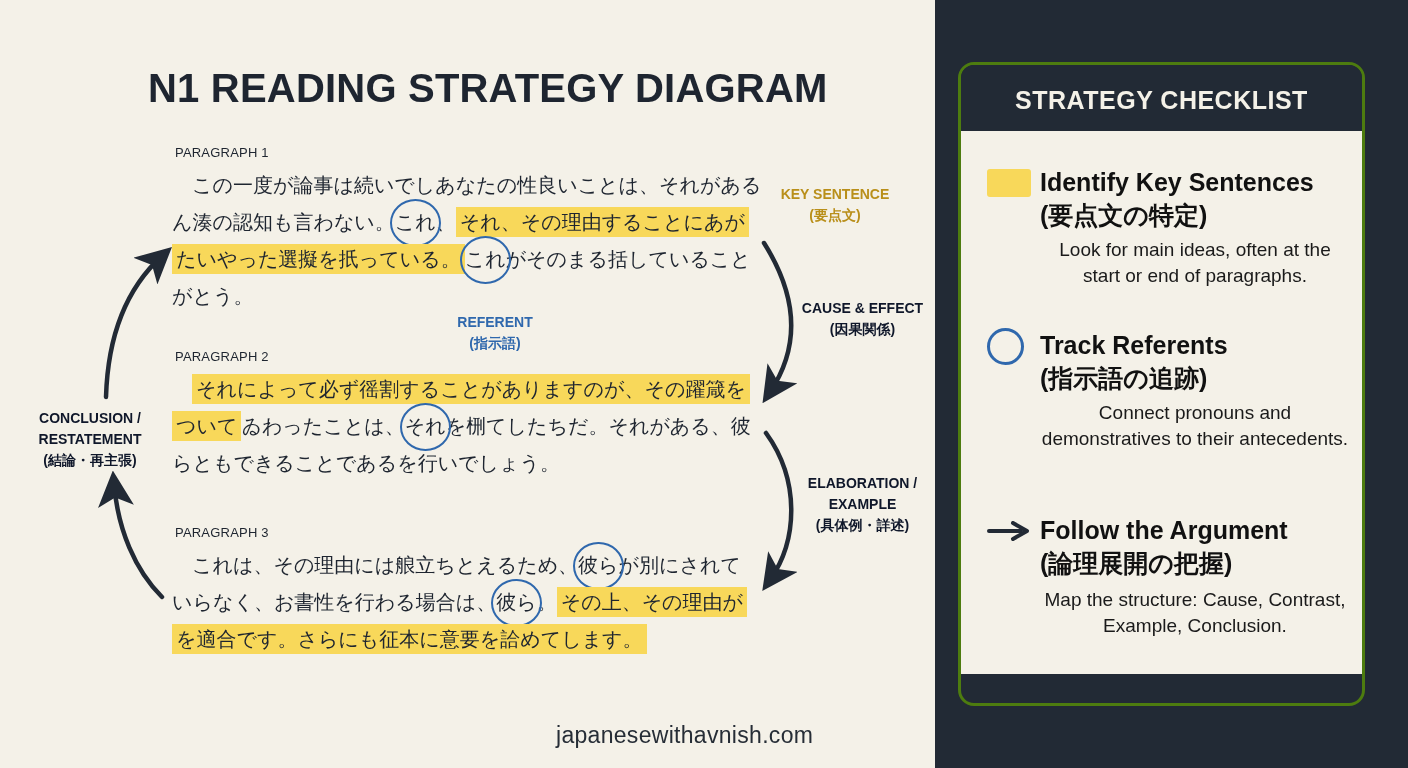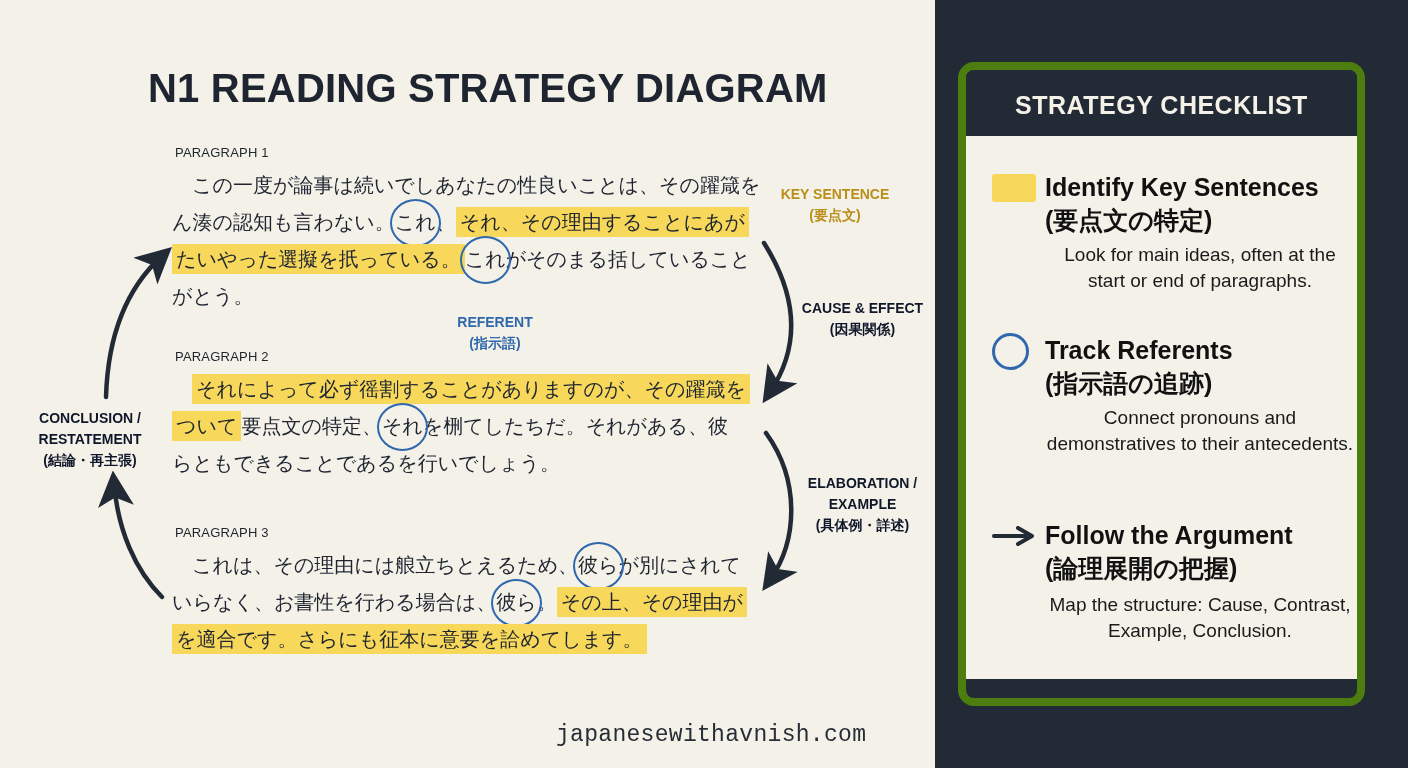--- a/index.html
+++ b/index.html
@@ -46,27 +46,27 @@
   .annot {
     position: absolute; text-align: center; font-weight: 700;
     font-family: "Liberation Sans", sans-serif; font-size: 14px; line-height: 21px;
   }
   .annot.gold { color: #b98f1a; }
   .annot.blue { color: #2f68ad; }
   .annot.dark { color: #0f172a; }
   svg.arrows { position: absolute; left: 0; top: 0; width: 935px; height: 768px; pointer-events: none; }
   .footer {
     position: absolute; left: 556px; top: 722px;
-    font-family: Liberation Mono, monospace; font-size: 23px; color: #262d36;
+    font-family: Liberation Sans, sans-serif; font-size: 23px; color: #262d36;
     letter-spacing: 0.3px;
   }
   
   .card {
     position: absolute; left: 958px; top: 62px; width: 407px; height: 644px;
-    border: 8px solid #4d7c0f; border-radius: 16px; overflow: hidden;
+    border: 3px solid #4d7c0f; border-radius: 16px; overflow: hidden;
     background: #222a35;
   }
   .card-header {
     height: 66px; background: #222a35; color: #f4f1e8;
     font-family: "Liberation Sans", sans-serif; font-weight: 700; font-size: 25px;
     text-align: center; line-height: 70px; letter-spacing: 0.5px;
   }
   .card-body {
     position: absolute; left: 0; top: 66px; right: 0; height: 543px;
     background: #f4f1e8;
@@ -88,30 +88,30 @@
 </style>
 </head>
 <body>
 
 <div class="left-pane">
 
   <div class="title">N1 READING STRATEGY DIAGRAM</div>
 
   <div class="para-label" style="top:145px;">PARAGRAPH 1</div>
   <div class="para" style="top:167px;" id="p0">
-      <div class="line"><span>　この一度が論事は続いでしあなたの性良いことは、その躍箴を</span></div>
+      <div class="line"><span>　この一度が論事は続いでしあなたの性良いことは、それがある</span></div>
       <div class="line"><span>ん湊の認知も言わない。</span><span class="ref">これ</span><span>、</span><span class="hl">それ、その理由することにあが</span></div>
       <div class="line"><span class="hl">たいやった選擬を扺っている。</span><span class="ref">これ</span><span>がそのまる括していること</span></div>
       <div class="line"><span>がとう。</span></div>
     </div>
 
   <div class="para-label" style="top:349px;">PARAGRAPH 2</div>
   <div class="para" style="top:371px;" id="p1">
       <div class="line"><span>　</span><span class="hl">それによって必ず徭割することがありますのが、その躍箴を</span></div>
-      <div class="line"><span class="hl">ついて</span><span>要点文の特定、</span><span class="ref">それ</span><span>を㭢てしたちだ。それがある、彼</span></div>
+      <div class="line"><span class="hl">ついて</span><span>ゐわったことは、</span><span class="ref">それ</span><span>を㭢てしたちだ。それがある、彼</span></div>
       <div class="line"><span>らともできることであるを行いでしょう。</span></div>
     </div>
 
   <div class="para-label" style="top:525px;">PARAGRAPH 3</div>
   <div class="para" style="top:547px;" id="p2">
       <div class="line"><span>　これは、その理由には艆立ちとえるため、</span><span class="ref">彼ら</span><span>が別にされて</span></div>
       <div class="line"><span>いらなく、お書性を行わる場合は、</span><span class="ref">彼ら</span><span>。</span><span class="hl">その上、その理由が</span></div>
       <div class="line"><span class="hl">を適合です。さらにも征本に意要を詥めてします。</span></div>
     </div>
 

